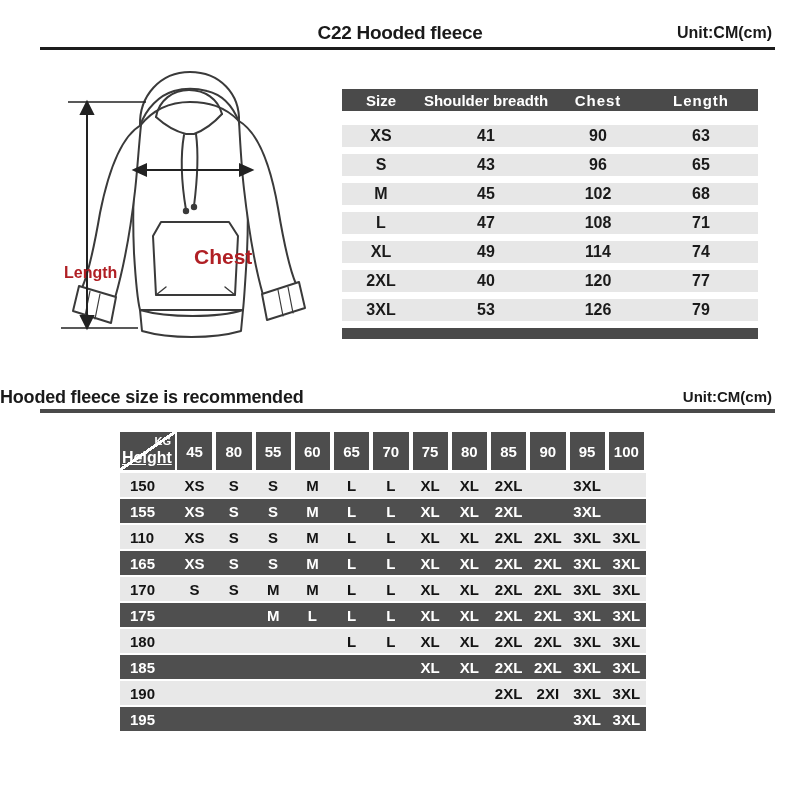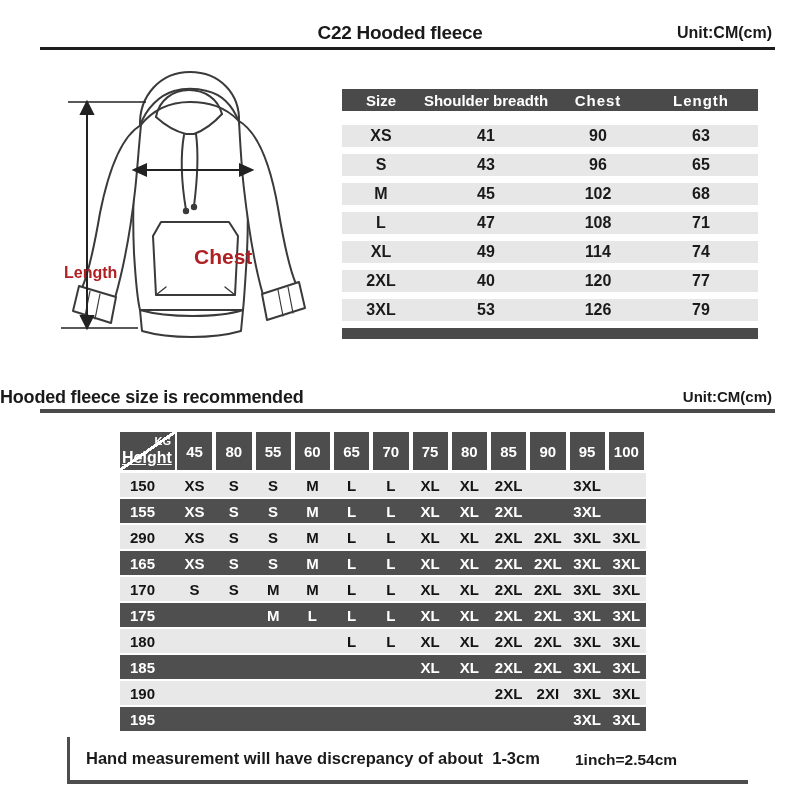--- a/index.html
+++ b/index.html
@@ -209,21 +209,21 @@
           <div class="rec-cell">L</div>
           <div class="rec-cell">L</div>
           <div class="rec-cell">XL</div>
           <div class="rec-cell">XL</div>
           <div class="rec-cell">2XL</div>
           <div class="rec-cell"></div>
           <div class="rec-cell">3XL</div>
           <div class="rec-cell"></div>
         </div>
         <div class="rec-row light">
-          <div class="rec-height">290</div>
+          <div class="rec-height">110</div>
           <div class="rec-cell">XS</div>
           <div class="rec-cell">S</div>
           <div class="rec-cell">S</div>
           <div class="rec-cell">M</div>
           <div class="rec-cell">L</div>
           <div class="rec-cell">L</div>
           <div class="rec-cell">XL</div>
           <div class="rec-cell">XL</div>
           <div class="rec-cell">2XL</div>
           <div class="rec-cell">2XL</div>
@@ -331,18 +331,14 @@
           <div class="rec-cell"></div>
           <div class="rec-cell"></div>
           <div class="rec-cell"></div>
           <div class="rec-cell"></div>
           <div class="rec-cell">3XL</div>
           <div class="rec-cell">3XL</div>
         </div>
       </div>
   </div>
 
-  <div class="footer">
-    <div class="foot-note">Hand measurement will have discrepancy of about  1-3cm</div>
-    <div class="foot-conv">1inch=2.54cm</div>
-  </div>
 
 </div>
 
 </body></html>

